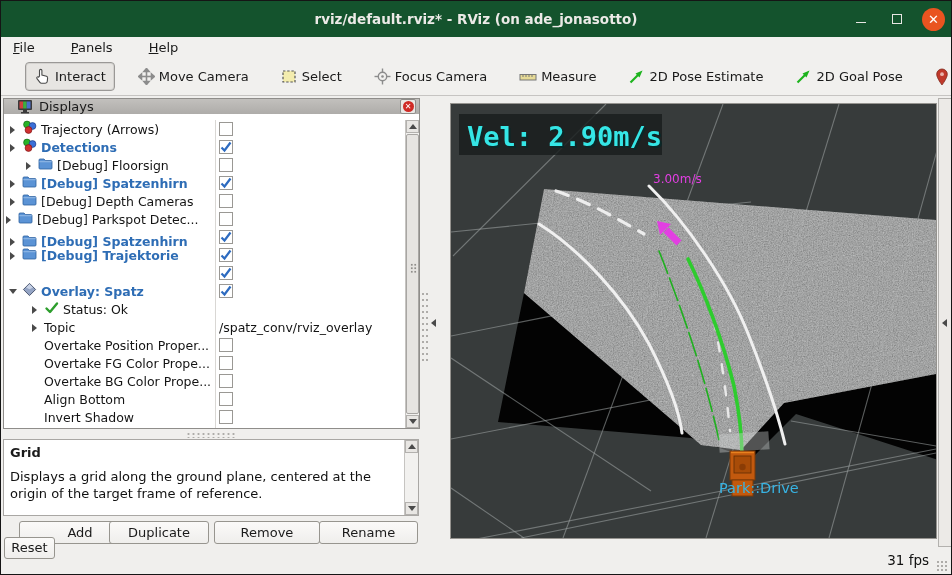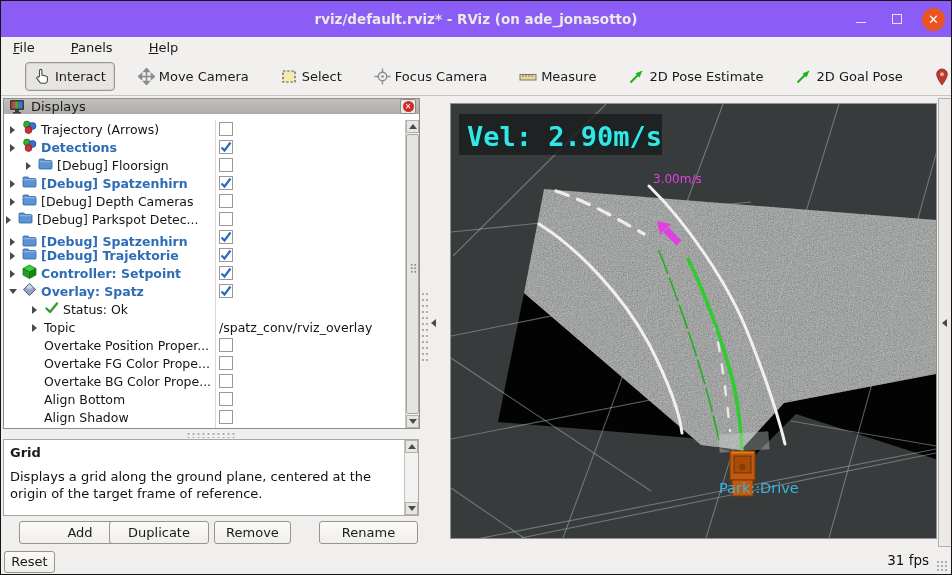--- a/index.html
+++ b/index.html
@@ -1,21 +1,21 @@
 <!DOCTYPE html>
 <html><head>
 <meta charset="utf-8">
 <style>
   * { margin:0; padding:0; box-sizing:border-box; }
   html,body { width:952px; height:575px; background:#444; }
   body { font-family:"DejaVu Sans","Liberation Sans",sans-serif; font-size:13px; color:#1a1a1a; }
   #window { position:relative; width:952px; height:575px; background:#f0efed; border:1px solid #151515; overflow:hidden; }
 
   
-  #titlebar { position:absolute; left:0; top:0; width:100%; height:36px; background:#8b5cf6; display:flex; align-items:center; justify-content:center; }
+  #titlebar { position:absolute; left:0; top:0; width:100%; height:36px; background:#14532d; display:flex; align-items:center; justify-content:center; }
   #titlebar .title { color:#eceae7; font-weight:bold; font-size:13.5px; }
   .win-controls { position:absolute; right:6px; top:0; height:36px; display:flex; align-items:center; gap:14px; }
   .win-btn { width:22px; height:22px; display:flex; align-items:center; justify-content:center; color:#e8e6e3; font-size:13px; }
   .btn-max span { display:block; width:10px; height:10px; border:1.5px solid #e8e6e3; }
   .btn-min span { display:block; width:10px; height:0; border-top:1.5px solid #e8e6e3; margin-top:6px;}
   .btn-close { width:23px; height:23px; border-radius:50%; background:#e95420; color:#fff; font-size:13px; font-weight:bold; display:flex; align-items:center; justify-content:center; }
 
   
   #menubar { position:absolute; left:0; top:36px; width:100%; height:21px; background:#f1f0ee; display:flex; align-items:center; padding-left:12px; gap:36px; }
   .menu-item { font-size:13px; }
@@ -24,21 +24,21 @@
   
   #toolbar { position:absolute; left:0; top:57px; width:100%; height:38px; background:#f1f0ee; border-bottom:1px solid #c6c4c2; display:flex; align-items:center; padding:0 8px 0 16px; }
   .tb-handle { width:6px; height:26px; margin-right:8px;
      background-image:radial-gradient(circle,#b5b3b0 1px,transparent 1.2px); background-size:3px 4px; }
   .tb-btn { display:flex; align-items:center; gap:4px; padding:5px 8px; margin-right:14px; white-space:nowrap; border:1px solid transparent; border-radius:4px; }
   .tb-btn.active { border:1px solid #9a9896; background:#e7e5e2; box-shadow:inset 0 0 0 1px #d4d2cf; }
   .tb-btn svg { display:block; }
 
   
   #displays-panel { position:absolute; left:2px; top:97px; width:417px; height:331px; border:1px solid #8f8d8a; background:#fff; }
-  #displays-header { height:15px; background:linear-gradient(#c2c0bd,#aeaca9); display:flex; align-items:center; padding:0 3px 0 5px; }
+  #displays-header { height:15px; background:linear-gradient(#c2c0bd,#aeaca9); display:flex; align-items:center; padding:0 3px 0 13px; }
   #displays-header .htitle { margin-left:6px; font-size:13px; }
   .panel-close { margin-left:auto; width:16px; height:15px; background:#e9e7e4; border:1px solid #8f8d8a; border-radius:2px; display:flex; align-items:center; justify-content:center; }
   .panel-close .dot { width:11px; height:11px; border-radius:50%; background:#cf2a25; color:#fff; font-size:8px; line-height:11px; text-align:center; font-weight:bold; }
   #tree { position:absolute; left:0; top:21px; right:14px; bottom:0; background:#fff; overflow:hidden; }
   .tree-row { position:relative; height:18px; display:flex; align-items:center; font-size:12.5px; }
   .tree-row .cell-label { display:flex; align-items:center; gap:4px; overflow:hidden; white-space:nowrap; }
   .col-divider { position:absolute; left:211px; top:21px; bottom:0; width:1px; background:#d9d7d4; }
   .arr { width:10px; display:inline-block; flex:0 0 10px; }
   .arr.r::before { content:""; display:inline-block; border-left:5px solid #4a4a4a; border-top:4px solid transparent; border-bottom:4px solid transparent; margin-left:2px; }
   .arr.d::before { content:""; display:inline-block; border-top:5px solid #4a4a4a; border-left:4px solid transparent; border-right:4px solid transparent; margin-left:1px; margin-bottom:2px;}
@@ -67,21 +67,21 @@
 
   
   #help-panel { position:absolute; left:2px; top:438px; width:416px; height:77px; background:#fff; border:1px solid #a9a7a4; }
   #help-body { position:absolute; left:0; top:0; right:14px; bottom:0; padding:5px 13px 0 6px; }
   #help-title { font-weight:bold; font-size:13px; }
   #help-desc { margin-top:9px; font-size:13px; line-height:1.28; color:#111; }
   #help-scroll { position:absolute; right:0; top:0; bottom:0; width:14px; background:#f2f1ef; border-left:1px solid #c6c4c1; }
 
   
   .act-btn { position:absolute; top:520px; height:23px; background:linear-gradient(#fbfaf9,#efeeec); border:1px solid #97958f; border-radius:3px; font-size:13px; text-align:center; line-height:21px; }
-  #btn-reset { position:absolute; left:3px; top:550px; width:51px; height:22px; background:linear-gradient(#fbfaf9,#efeeec); border:1px solid #97958f; border-radius:3px; font-size:13px; text-align:center; line-height:20px; }
+  #btn-reset { position:absolute; left:3px; top:536px; width:51px; height:22px; background:linear-gradient(#fbfaf9,#efeeec); border:1px solid #97958f; border-radius:3px; font-size:13px; text-align:center; line-height:20px; }
   #fps { position:absolute; right:22px; top:551px; font-size:13.5px; color:#111; }
   #resize-grip { position:absolute; right:3px; bottom:2px; width:12px; height:12px;
      background-image:radial-gradient(circle,#aeaca9 1px,transparent 1.2px); background-size:4px 4px; }
 
   
   #viewport { position:absolute; left:449px; top:102px; width:487px; height:436px; border:1px solid #95938f; background:#373b3b; }
   #right-strip { position:absolute; left:937px; top:97px; width:14px; height:449px; background:#eceae7; border:1px solid #b3b1ae; }
   #right-strip .tri-left { position:absolute; left:3px; top:220px; }
 </style>
 </head>
@@ -309,29 +309,20 @@
                 <path d="M1,4 a1,1 0 0 1 1,-1 h4 l1.4,1.6 h5.6 a1,1 0 0 1 1,1 V12 a1,1 0 0 1 -1,1 H2 a1,1 0 0 1 -1,-1 z" fill="#5b93d5" stroke="#2c5f9e" stroke-width="0.8"></path>
                 <path d="M1.3,6.2 h12.4 v-0.9 H1.3 z" fill="#9cc0e8"></path>
               </svg></span>
             <span class="tlabel on">[Debug] Trajektorie</span>
           </div>
           <div class="cbox vcell"><svg width="12" height="12" viewBox="0 0 12 12">
               <path d="M1.5,6.5 L4.5,9.5 L10.5,1.5" fill="none" stroke="#2d6bc0" stroke-width="2.2"></path>
             </svg></div>
         </div>
         <div class="tree-row">
-          <div class="cell-label" style="padding-left: 4px;">
-            <span class="arr r"></span>
-            <span><svg class="ticon" viewBox="0 0 15 15">
-                <polygon points="7.5,1 14,4.5 7.5,8 1,4.5" fill="#35d435" stroke="#0e6e0e" stroke-width="0.7"></polygon>
-                <polygon points="1,4.5 7.5,8 7.5,14.5 1,11" fill="#1fa11f" stroke="#0e6e0e" stroke-width="0.7"></polygon>
-                <polygon points="14,4.5 7.5,8 7.5,14.5 14,11" fill="#158515" stroke="#0e6e0e" stroke-width="0.7"></polygon>
-              </svg></span>
-            <span class="tlabel on">Controller: Setpoint</span>
-          </div>
           <div class="cbox vcell"><svg width="12" height="12" viewBox="0 0 12 12">
               <path d="M1.5,6.5 L4.5,9.5 L10.5,1.5" fill="none" stroke="#2d6bc0" stroke-width="2.2"></path>
             </svg></div>
         </div>
         <div class="tree-row">
           <div class="cell-label" style="padding-left: 4px;">
             <span class="arr d"></span>
             <span><svg class="ticon" viewBox="0 0 15 15">
                 <rect x="3.2" y="3.2" width="8.6" height="8.6" transform="rotate(45 7.5 7.5)" fill="#94a4c4" stroke="#44506a" stroke-width="0.9"></rect>
                 <polygon points="7.5,2 11,5.5 7.5,7.2 4,5.5" fill="#c8d2e6"></polygon>
@@ -382,21 +373,21 @@
         <div class="tree-row">
           <div class="cell-label" style="padding-left: 26px;">
             <span class="arr"></span>
             <span class="tlabel">Align Bottom</span>
           </div>
           <div class="cbox vcell"></div>
         </div>
         <div class="tree-row">
           <div class="cell-label" style="padding-left: 26px;">
             <span class="arr"></span>
-            <span class="tlabel">Align Shadow</span>
+            <span class="tlabel">Invert Shadow</span>
           </div>
           <div class="cbox vcell"></div>
         </div>
       </div>
     <div class="col-divider"></div>
     <div id="tree-scroll">
       <div class="sb-btn" style="top:0;">
           <div class="tri-up"></div>
         </div>
       <div class="sb-thumb" style="top:14px; bottom:14px;">
@@ -424,21 +415,21 @@
           <div class="tri-up"></div>
         </div>
       <div class="sb-btn" style="bottom:0;">
           <div class="tri-down"></div>
         </div>
     </div>
   </div>
 
   <div class="act-btn" style="left:3px; width:122px;margin-left:15px;">Add</div>
   <div class="act-btn" style="left:108px; width:100px;">Duplicate</div>
-  <div class="act-btn" style="left:213px; width:77px;">Remove</div>
+  <div class="act-btn" style="left:213px; width:106px;">Remove</div>
   <div class="act-btn" style="left:318px; width:99px;">Rename</div>
   <div id="btn-reset">Reset</div>
   <div id="fps">31 fps</div>
   <div id="resize-grip"></div>
 
   <div id="viewport">
     <svg width="485" height="434" viewBox="0 0 485 434">
       <defs>
         <filter id="noiseF" x="0" y="0" width="100%" height="100%">
           <feTurbulence type="fractalNoise" baseFrequency="0.8" numOctaves="3" seed="11" stitchTiles="stitch"></feTurbulence>

